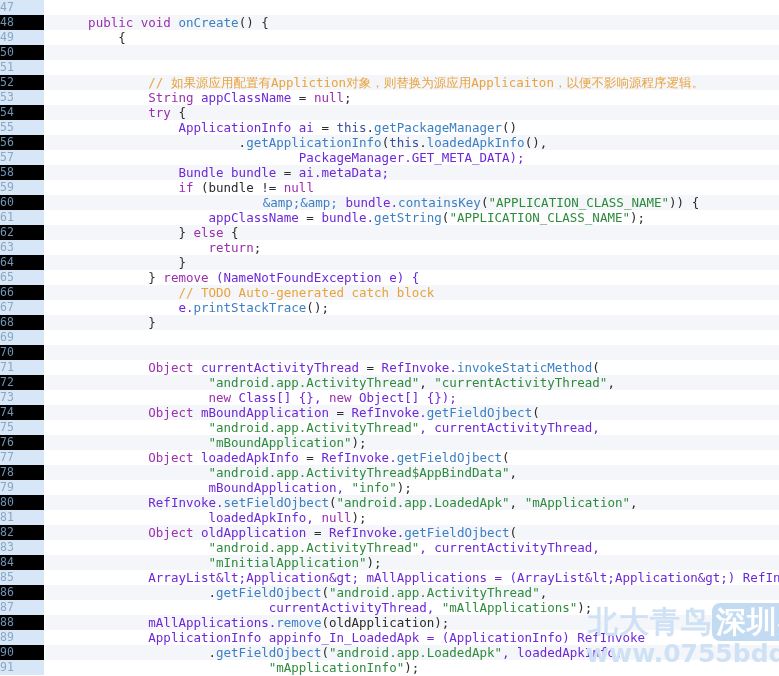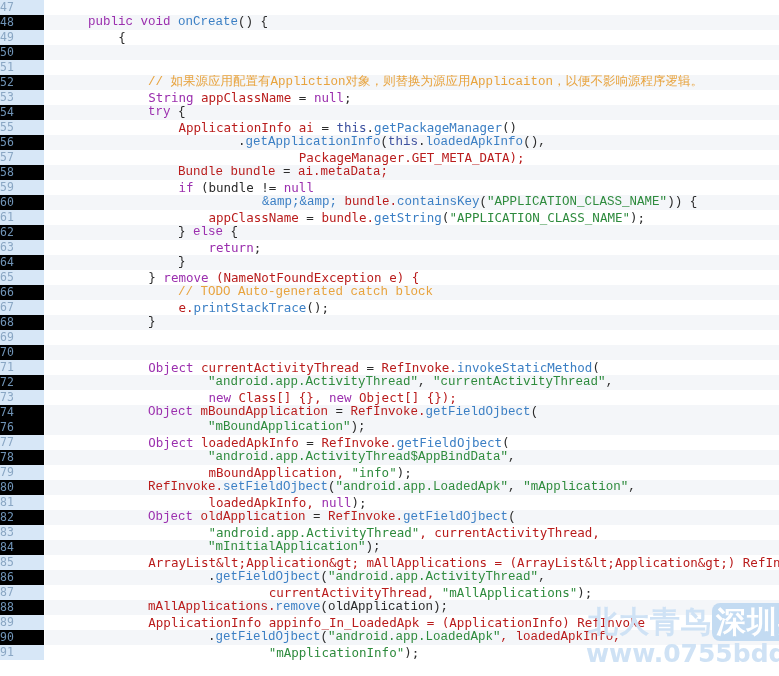--- a/index.html
+++ b/index.html
@@ -59,27 +59,26 @@
     white-space: pre;
     overflow: hidden;
     font-family: "DejaVu Sans Mono", "Liberation Mono", monospace;
     font-size: 12.5px;
     line-height: 15px;
     color: #222222;
     border-left: 1px solid #ffffff;
   }
   .code-row.alt .code-cell {
     background: #f4f6f9;
-    font-family: Liberation Mono, monospace;
   }
 
   
   .tok-kw      { color: #9b2fae; }
   .tok-type    { color: #9b2fae; }
-  .tok-plain   { color: #b91c1c; margin-top: 8px; }
+  .tok-plain   { color: #6d28d9; margin-top: 8px; }
   .tok-str     { color: #2e8b3d; }
   .tok-cmt     { color: #e8a33d; }
   .tok-fn      { color: #3b7fc4; }
   .tok-ident   { color: #3b4f9e; }
   .tok-punc    { color: #2b2b2b; }
   .tok-ent     { color: #3b7fc4; margin-left: 24px; }
 
   
   #watermark {
     position: absolute;
@@ -232,20 +231,24 @@
           <td class="code-cell"><span class="tok-plain">                    </span><span class="tok-str">"android.app.ActivityThread"</span><span class="tok-punc">, </span><span class="tok-str">"currentActivityThread"</span><span class="tok-punc">,</span></td>
         </tr>
         <tr class="code-row">
           <td class="gutter-cell">73</td>
           <td class="code-cell"><span class="tok-plain">                    </span><span class="tok-kw">new</span><span class="tok-plain"> Class[] {}, </span><span class="tok-kw">new</span><span class="tok-plain"> Object[] {});</span></td>
         </tr>
         <tr class="code-row alt">
           <td class="gutter-cell">74</td>
           <td class="code-cell"><span class="tok-plain">            </span><span class="tok-type">Object</span><span class="tok-plain"> mBoundApplication </span><span class="tok-punc">=</span><span class="tok-plain"> RefInvoke.</span><span class="tok-fn">getFieldOjbect</span><span class="tok-punc">(</span></td>
         </tr>
+        <tr class="code-row">
+          <td class="gutter-cell">75</td>
+          <td class="code-cell"><span class="tok-plain">                    </span><span class="tok-str">"android.app.ActivityThread"</span><span class="tok-plain">, currentActivityThread,</span></td>
+        </tr>
         <tr class="code-row alt">
           <td class="gutter-cell">76</td>
           <td class="code-cell"><span class="tok-plain">                    </span><span class="tok-str">"mBoundApplication"</span><span class="tok-punc">);</span></td>
         </tr>
         <tr class="code-row">
           <td class="gutter-cell">77</td>
           <td class="code-cell"><span class="tok-plain">            </span><span class="tok-type">Object</span><span class="tok-plain"> loadedApkInfo </span><span class="tok-punc">=</span><span class="tok-plain"> RefInvoke.</span><span class="tok-fn">getFieldOjbect</span><span class="tok-punc">(</span></td>
         </tr>
         <tr class="code-row alt">
           <td class="gutter-cell">78</td>

